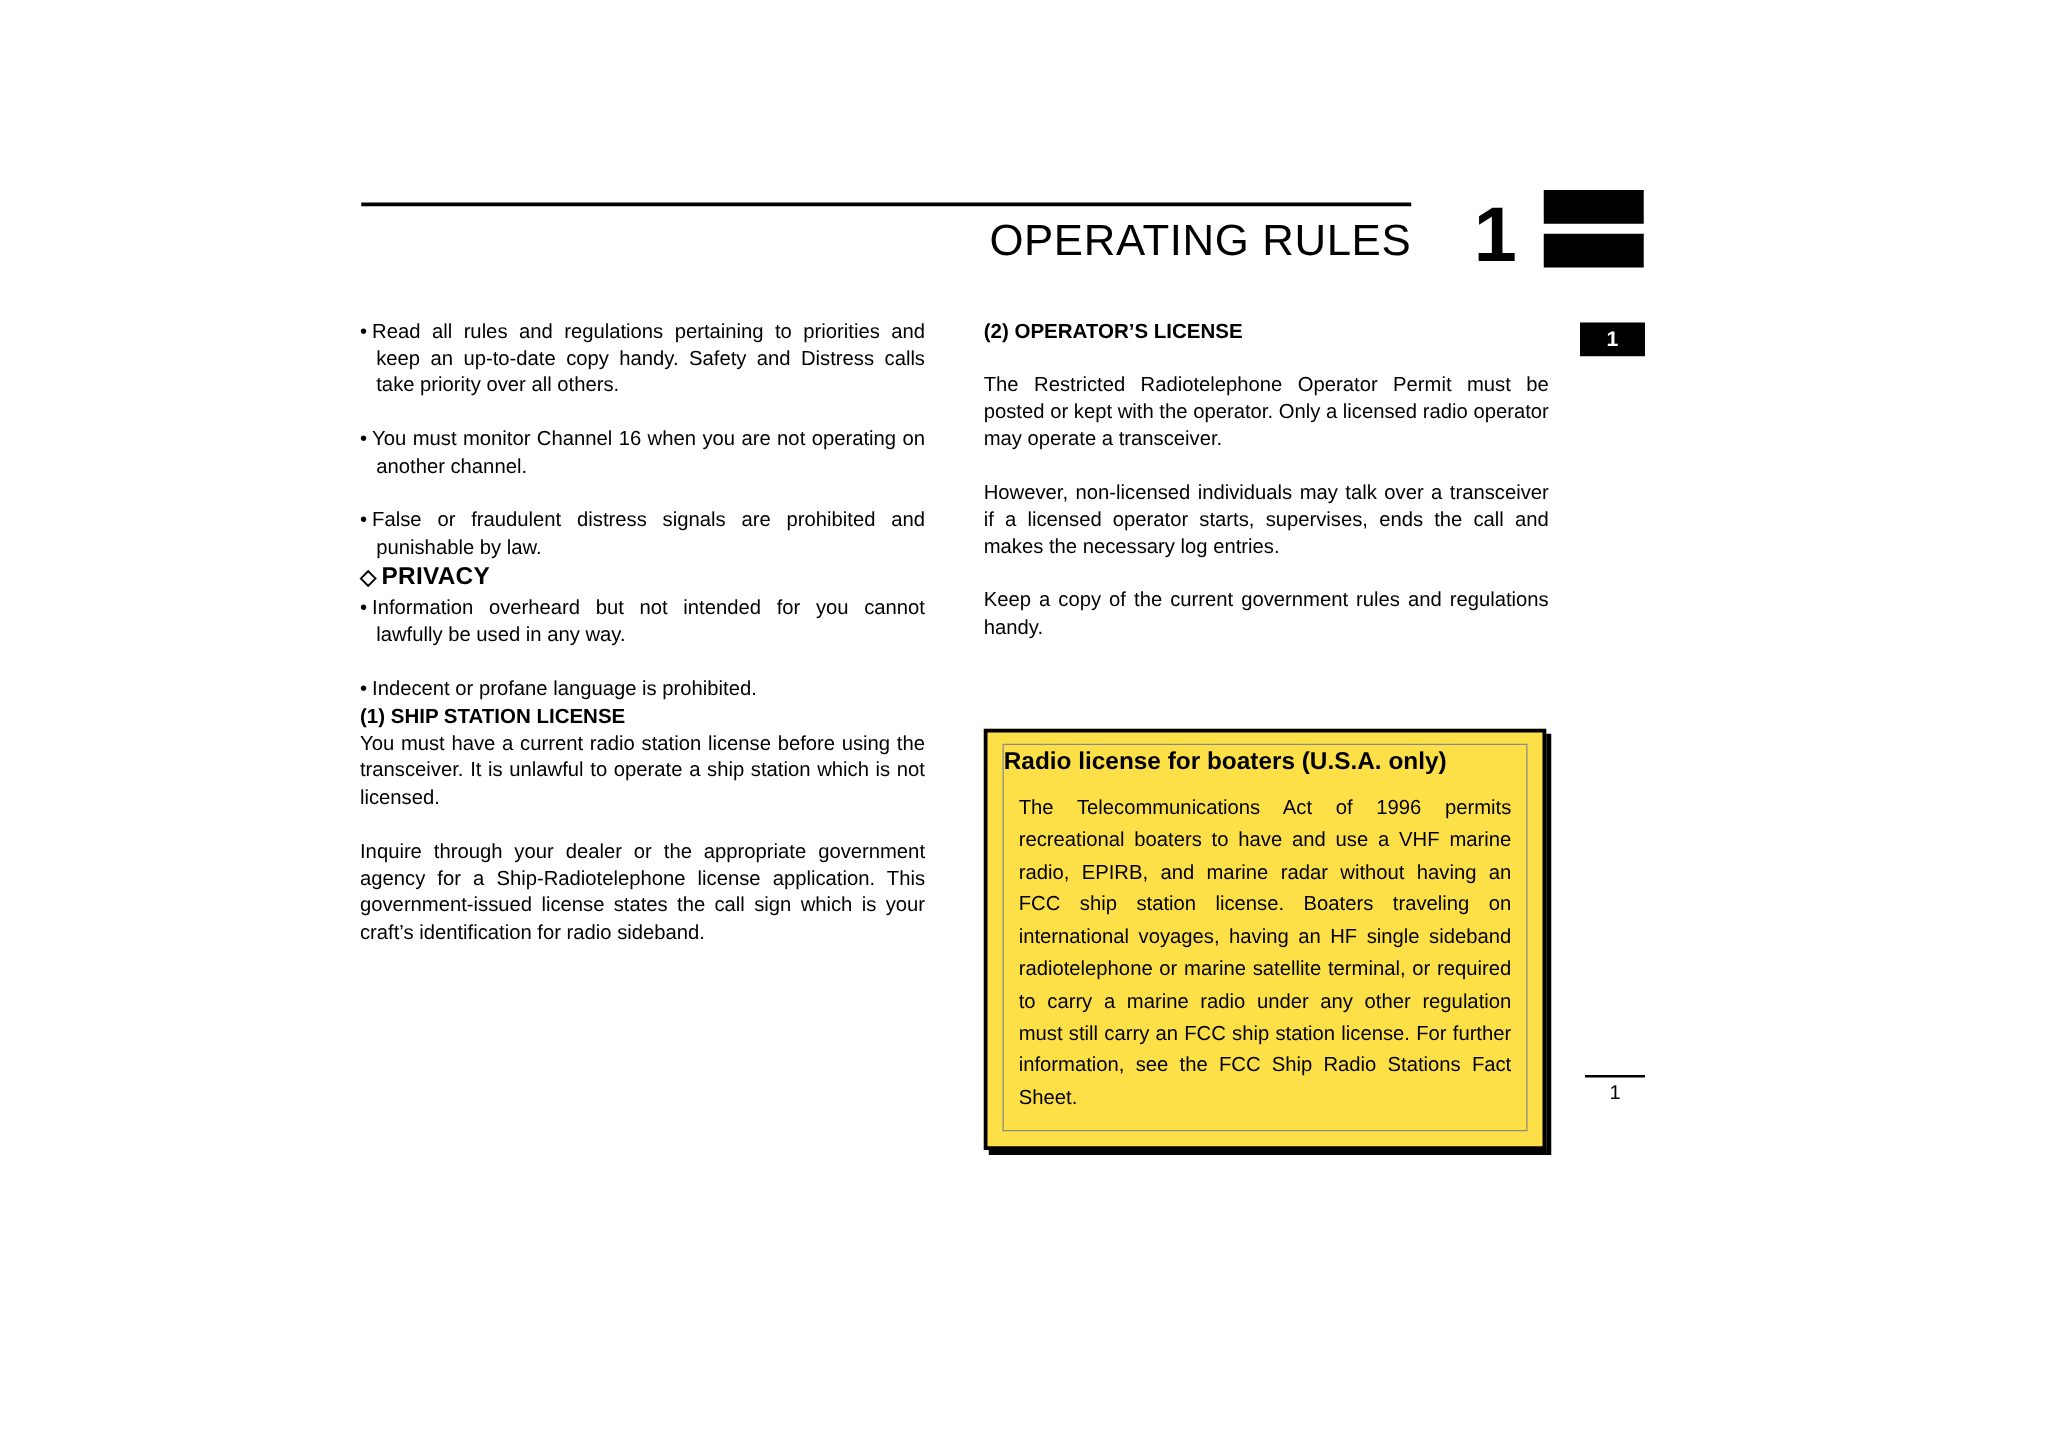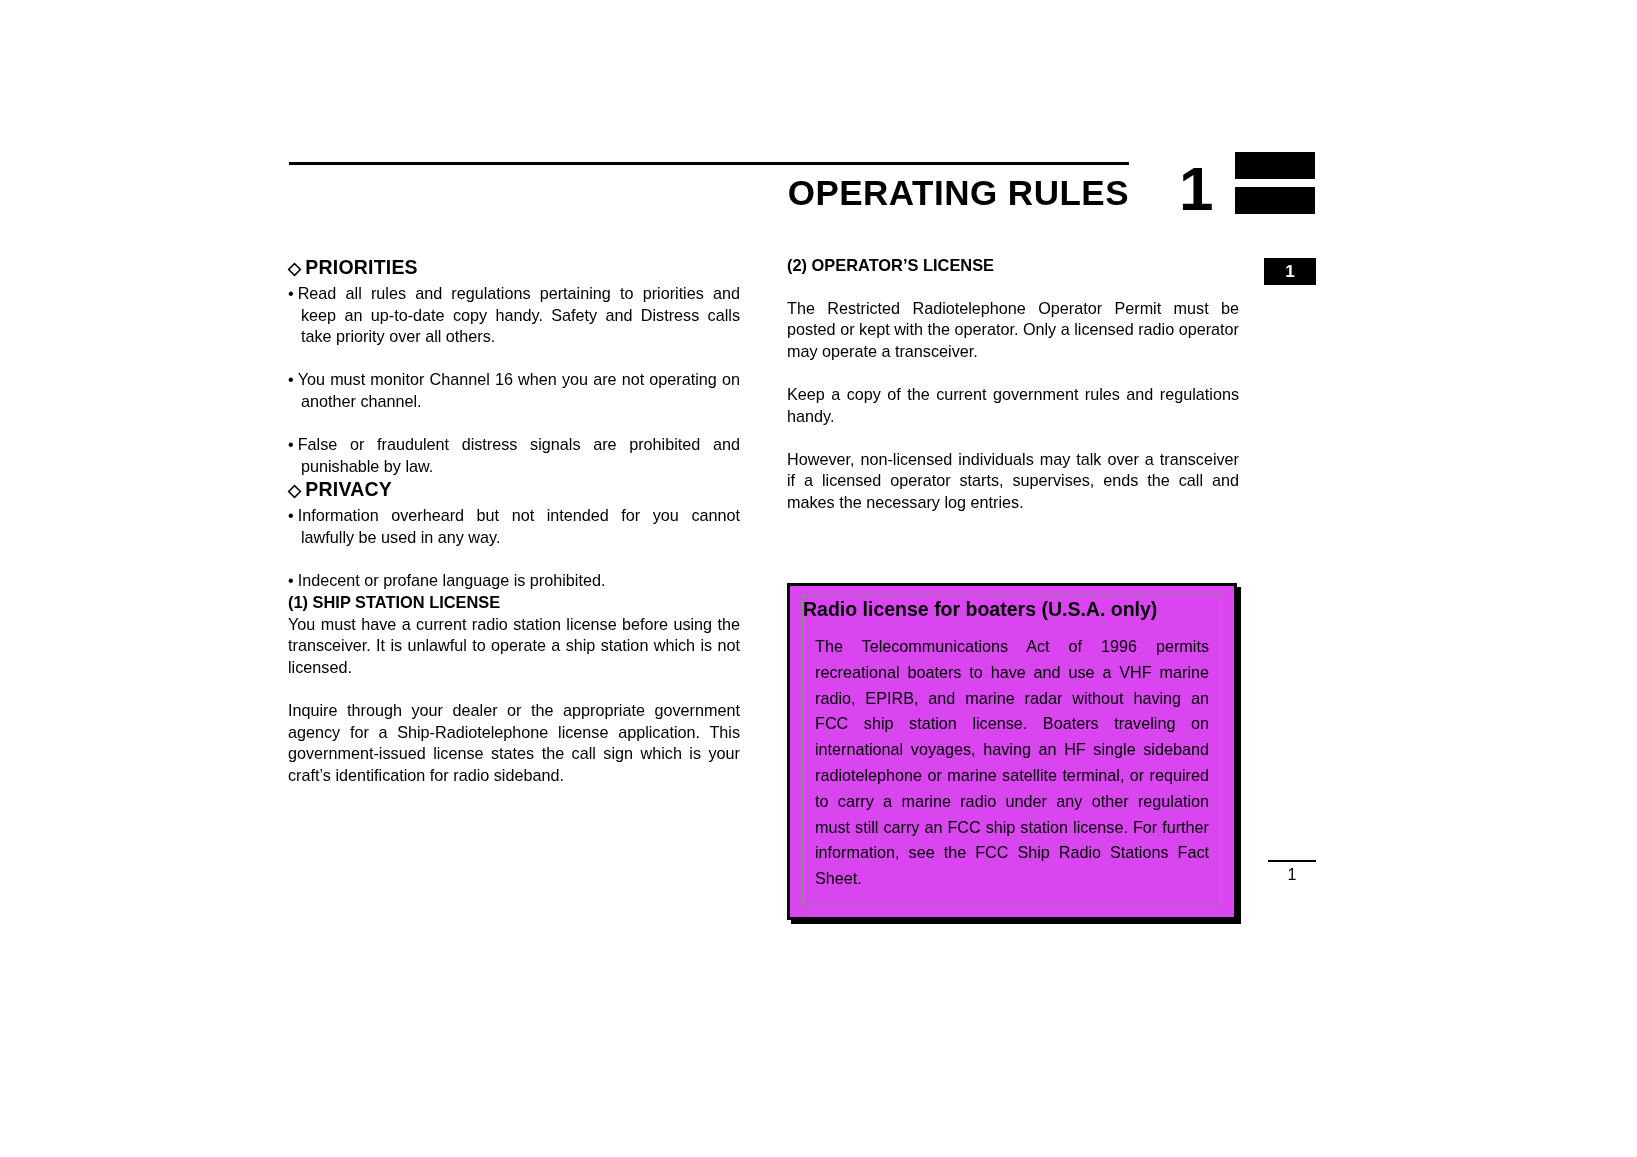--- a/index.html
+++ b/index.html
@@ -39,21 +39,21 @@
     height: 0;
     border-top: 3px solid #000;
   }
   .header-title {
     position: absolute;
     left: 0px;
     top: 32px;
     width: 840px;
     text-align: right;
     font-size: 35px;
-    font-weight: bold;
+    font-weight: normal;
     letter-spacing: 0.5px;
     line-height: 42px;
     white-space: nowrap;
   }
   .header-chapnum {
     position: absolute;
     left: 890px;
     top: 18px;
     font-size: 62px;
     font-weight: bold;
@@ -136,21 +136,21 @@
   
   p.body, .bullet { hyphens: none; }
 
   
   .info-box {
     position: absolute;
     left: 787px;
     top: 583px;
     width: 450px;
     box-sizing: border-box;
-    background: #d946ef;
+    background: #fde047;
     border: 3px solid #000;
     padding: 9px 12px 12px 12px;
     box-shadow: 4px 4px 0 0 #000;
   }
   .info-box-inner {
     border: 1px solid #8a8a8a;
     padding: 0;
   }
   .info-title {
     font-size: 19.5px;
@@ -196,23 +196,20 @@
     <div class="header-bars">
       <div class="header-bar"></div>
       <div class="header-bar second"></div>
     </div>
   </div>
 
   <div class="chapter-tab">1</div>
 
   <div class="col col-left">
 
-    <h2 class="sec-head">
-      <span class="dia">◇</span><span>PRIORITIES</span>
-    </h2>
 
     <p class="bullet"><span class="dot">•</span><span>Read all rules and regulations pertaining to priorities and keep an up-to-date copy handy. Safety and Distress calls take priority over all others.</span></p>
 
     <p class="bullet spaced"><span class="dot">•</span><span>You must monitor Channel 16 when you are not operating on another channel.</span></p>
 
     <p class="bullet spaced"><span class="dot">•</span><span>False or fraudulent distress signals are prohibited and punishable by law.</span></p>
 
     <h2 class="sec-head" style="">
       <span class="dia">◇</span><span>PRIVACY</span>
     </h2>
@@ -229,23 +226,23 @@
     <p class="body spaced">Inquire through your dealer or the appropriate government agency for a Ship-Radiotelephone license application. This government-issued license states the call sign which is your craft’s identification for radio sideband.</p>
   </div>
 
   <div class="col col-right">
 
     <h3 class="subhead">(2) OPERATOR’S LICENSE</h3>
 
 
     <p class="body spaced">The Restricted Radiotelephone Operator Permit must be posted or kept with the operator. Only a licensed radio operator may operate a transceiver.</p>
 
+    <p class="body spaced">However, non-licensed individuals may talk over a transceiver if a licensed operator starts, supervises, ends the call and makes the necessary log entries.</p>
+
     <p class="body spaced">Keep a copy of the current government rules and regulations handy.</p>
-
-    <p class="body spaced">However, non-licensed individuals may talk over a transceiver if a licensed operator starts, supervises, ends the call and makes the necessary log entries.</p>
   </div>
 
   <div class="info-box">
     <div class="info-box-inner">
       <div class="info-title">Radio license for boaters (U.S.A. only)</div>
       <p class="info-text">The Telecommunications Act of 1996 permits recreational boaters to have and use a VHF marine radio, EPIRB, and marine radar without having an FCC ship station license. Boaters traveling on international voyages, having an HF single sideband radiotelephone or marine satellite terminal, or required to carry a marine radio under any other regulation must still carry an FCC ship station license. For further information, see the FCC Ship Radio Stations Fact Sheet.</p>
     </div>
   </div>
 
   <div class="footer">

